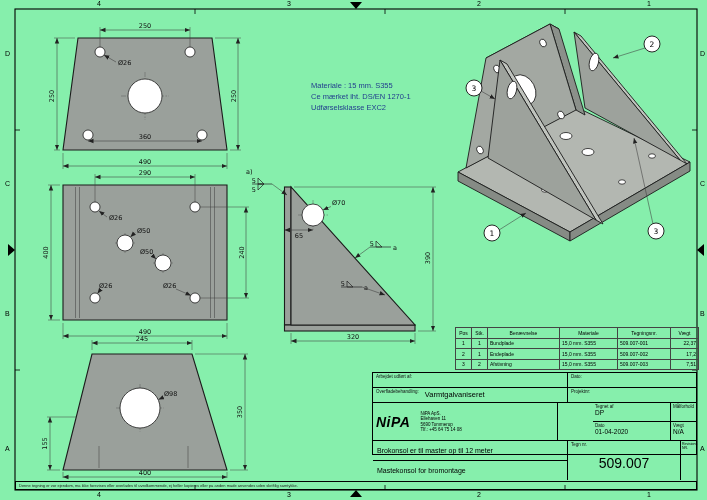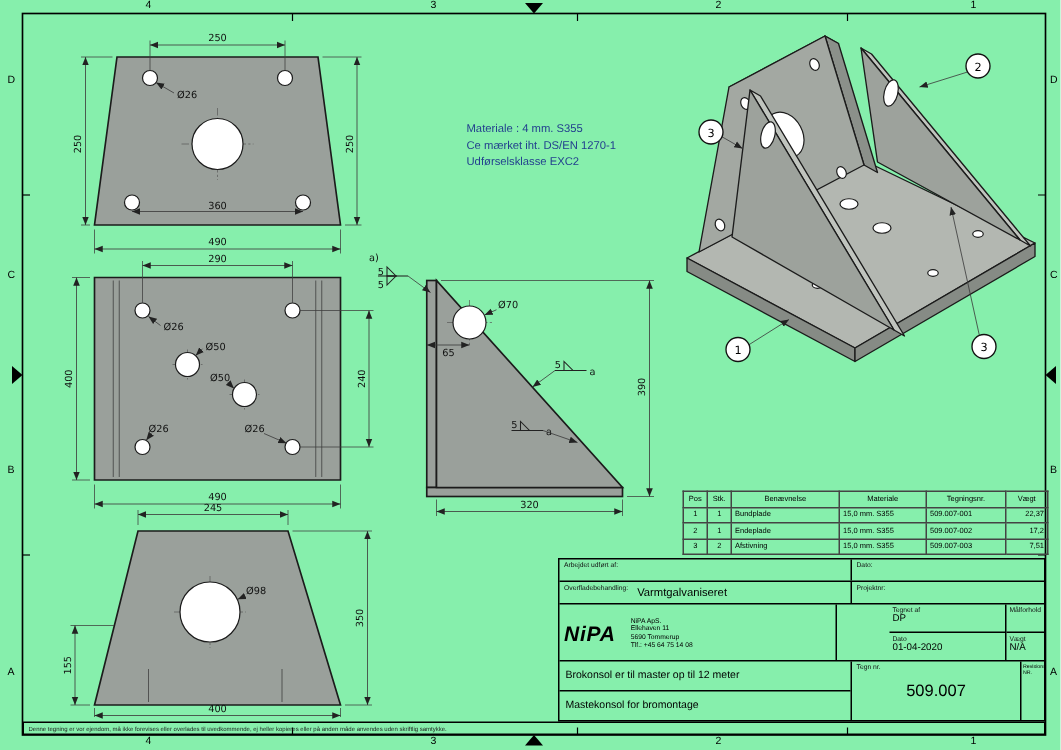--- a/index.html
+++ b/index.html
@@ -25,21 +25,21 @@
   .f-baset{fill:#b3b7b1;} .f-bases{fill:#868b85;}
   .balloon{fill:#fff;stroke:#111;stroke-width:0.9;}
   .balloon-t{font-size:7.5px;text-anchor:middle;fill:#000;font-family:"DejaVu Sans",sans-serif;}
   .notes{position:absolute;left:311px;top:80px;font-size:7.5px;line-height:11px;color:#23408e;}
   table.parts{position:absolute;left:455px;top:327px;width:243px;border-collapse:collapse;
               font-size:5px;line-height:6px;table-layout:fixed;}
   table.parts th,table.parts td{border:0.6px solid #444;padding:0 2px;height:9.5px;
               font-weight:normal;overflow:hidden;white-space:nowrap;}
   table.parts th{text-align:center;}
   td.c{text-align:center;} td.l{text-align:left;} td.r{text-align:right;}
-  .tb{position:absolute;left:372px;top:372px;width:325px;height:109px;border:1px solid #000;
+  .tb{position:absolute;left:372px;top:372px;width:325px;height:83px;border:1px solid #000;
       box-sizing:border-box;font-size:5px;}
   .tb .row{display:flex;box-sizing:border-box;border-bottom:0.6px solid #000;}
   .tb .row:last-child{border-bottom:none;}
   .tb .c1{width:195px;box-sizing:border-box;border-right:0.6px solid #000;padding:1px 3px;}
   .tb .c2{flex:1;box-sizing:border-box;padding:1px 3px;}
   .tb .r1,.tb .r2{height:15px;}
   .tb .r3{height:38px;gap:35px;}
   .tb .r4{height:39px;}
   .lab{font-size:4.5px;color:#111;display:block;}
   .surface{font-size:7.5px;display:inline-block;margin-left:6px;margin-top:1px;}
@@ -53,21 +53,21 @@
   .meta-colB{flex:1;}
   .meta-cell{flex:1;border-bottom:0.6px solid #000;padding:1px 2px;box-sizing:border-box;}
   .meta-col .meta-cell:last-child{border-bottom:none;}
   .val{font-size:6.5px;display:block;}
   .desc{padding:0 !important;display:flex;flex-direction:column;}
   .desc1{flex:1;border-bottom:0.6px solid #000;display:flex;align-items:center;
          padding-left:4px;font-size:7px;}
   .desc2{flex:1;display:flex;align-items:center;padding-left:4px;font-size:7px;}
   .dno{padding:0 !important;display:flex;}
   .dno-main{flex:1;padding:1px 3px;}
-  .dno-val{font-size:11px;text-align:center;margin-top:8px;}
+  .dno-val{font-size:14px;text-align:center;margin-top:8px;}
   .rev{width:16px;border-left:0.6px solid #000;font-size:3.5px;padding:1px;box-sizing:border-box;}
   .disclaimer{position:absolute;left:15px;top:481px;width:682px;height:9px;box-sizing:border-box;
               border:1px solid #000;border-top:0.6px solid #000;font-size:4px;line-height:7px;
               padding-left:3px;white-space:nowrap;overflow:hidden;color:#222;}
 </style>
 </head>
 <body>
 
 <div class="sheet">
 
@@ -307,21 +307,21 @@
       </g>
       <g>
         <line class="dimline" x1="653" y1="224" x2="634" y2="138" marker-end="url(#aE)"></line>
         <circle class="balloon" cx="656" cy="231" r="8"></circle>
         <text class="balloon-t" x="656" y="234">3</text>
       </g>
     </g>
   </svg>
 
   <div class="notes">
-    <div>Materiale : 4 mm. S355</div>
+    <div>Materiale : 15 mm. S355</div>
     <div>Ce mærket iht. DS/EN 1270-1</div>
     <div>Udførselsklasse EXC2</div>
   </div>
 
   <table class="parts">
     <colgroup>
       <col style="width:16px">
         <col style="width:16px">
         <col style="width:72px">
       <col style="width:58px">

